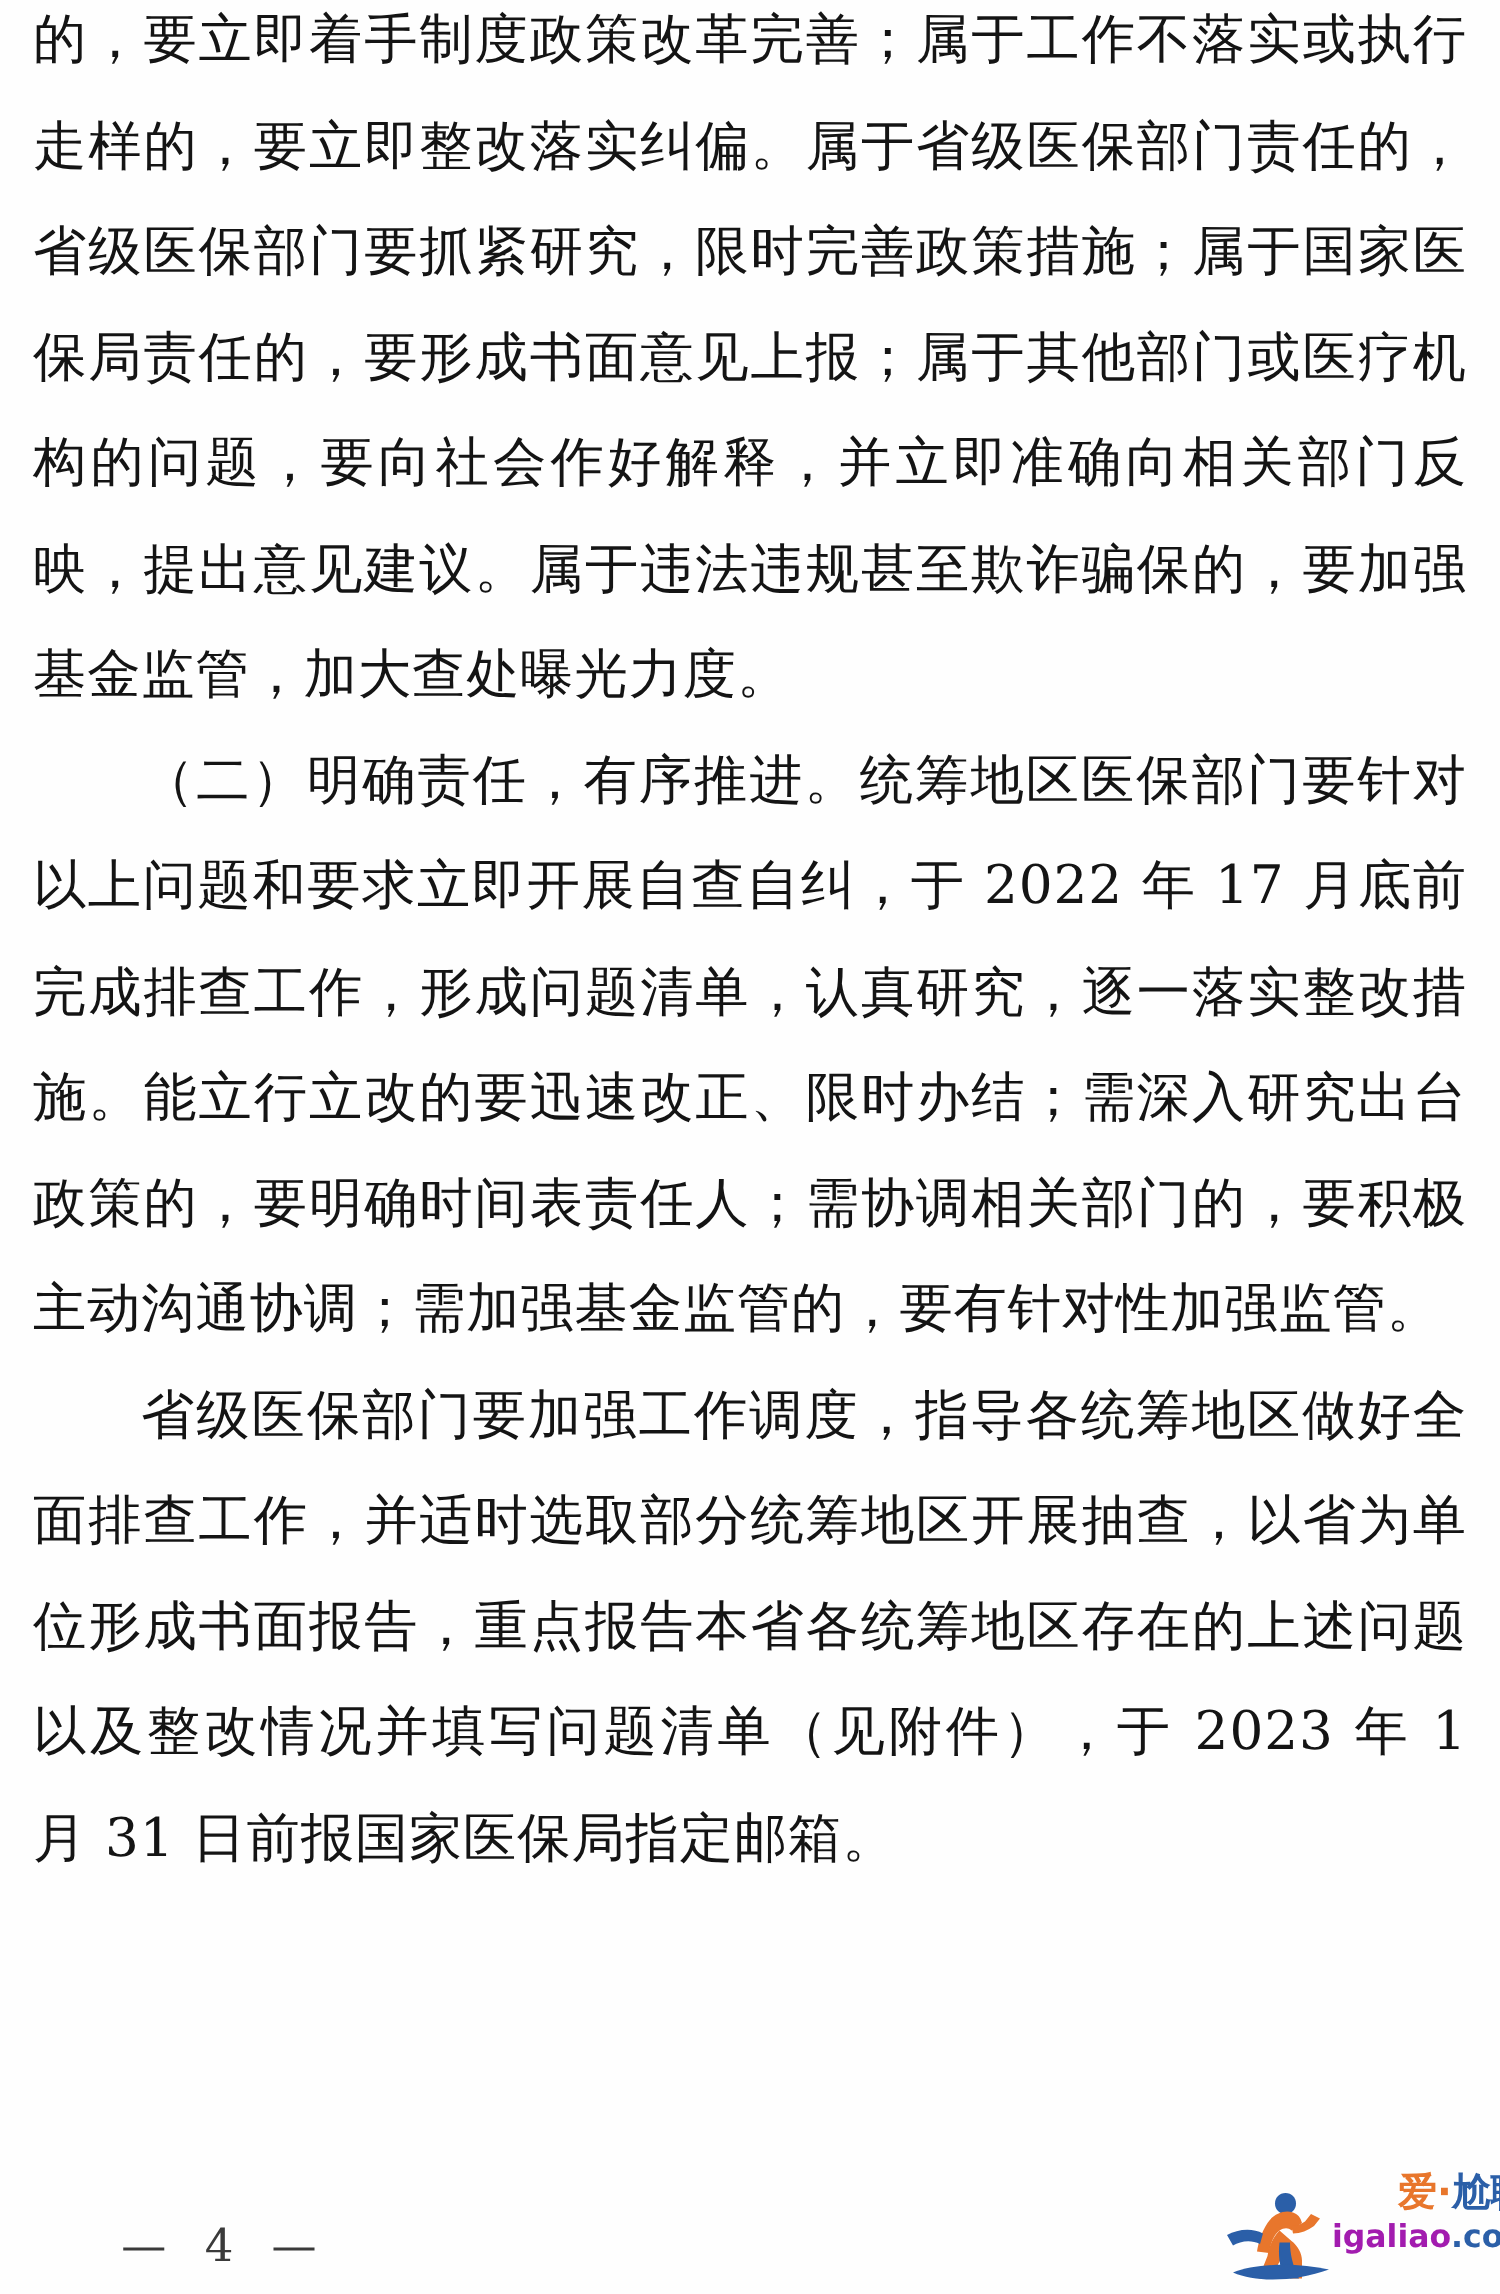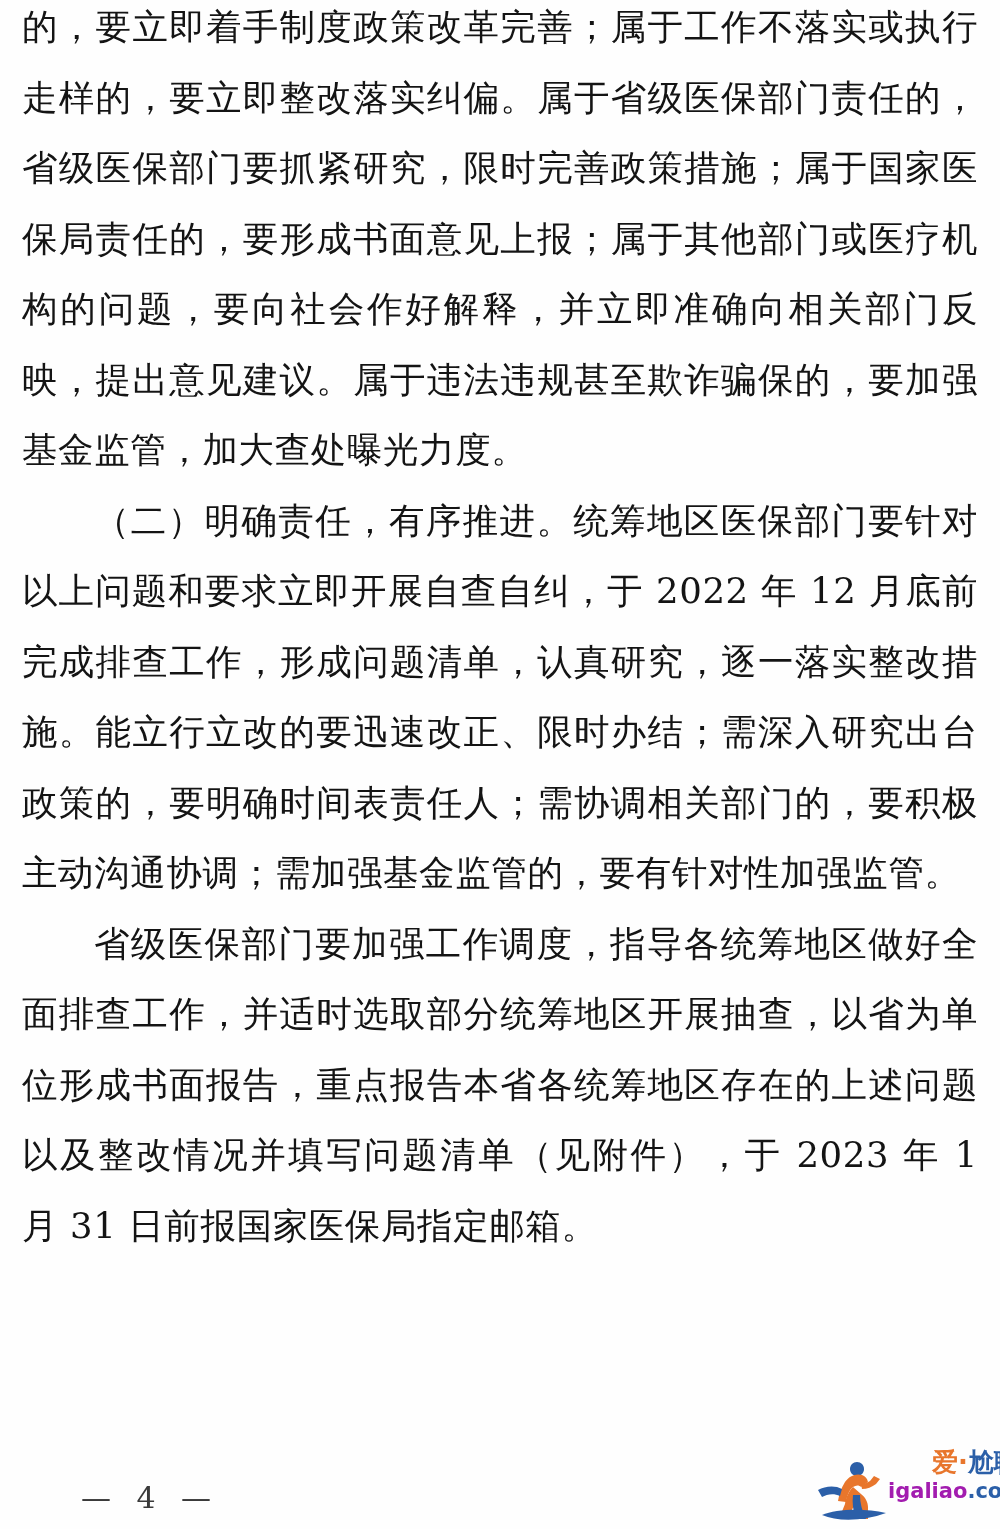--- a/index.html
+++ b/index.html
@@ -125,21 +125,21 @@
 <body>
 
 <div id="page">
 
   <div id="body-text">
 
     <p class="para cont">的，要立即着手制度政策改革完善；属于工作不落实或执行走样的，要立即整改落实纠偏。属于省级医保部门责任的，省级医保部门要抓紧研究，限时完善政策措施；属于国家医保局责任的，要形成书面意见上报；属于其他部门或医疗机构的问题，要向社会作好解释，并立即准确向相关部门反映，提出意见建议。属于违法违规甚至欺诈骗保的，要加强基金监管，加大查处曝光力度。</p>
 
 
 
-    <p class="para indent">（二）明确责任，有序推进。统筹地区医保部门要针对以上问题和要求立即开展自查自纠，于 2022 年 12 月底前完成排查工作，形成问题清单，认真研究，逐一落实整改措施。能立行立改的要迅速改正、限时办结；需深入研究出台政策的，要明确时间表责任人；需协调相关部门的，要积极主动沟通协调；需加强基金监管的，要有针对性加强监管。</p>
+    <p class="para indent">（二）明确责任，有序推进。统筹地区医保部门要针对以上问题和要求立即开展自查自纠，于 2022 年 17 月底前完成排查工作，形成问题清单，认真研究，逐一落实整改措施。能立行立改的要迅速改正、限时办结；需深入研究出台政策的，要明确时间表责任人；需协调相关部门的，要积极主动沟通协调；需加强基金监管的，要有针对性加强监管。</p>
 
     <p class="para indent">省级医保部门要加强工作调度，指导各统筹地区做好全面排查工作，并适时选取部分统筹地区开展抽查，以省为单位形成书面报告，重点报告本省各统筹地区存在的上述问题以及整改情况并填写问题清单（见附件），于 2023 年 1 月 31 日前报国家医保局指定邮箱。</p>
 
   </div>
 
   <div id="page-number">— 4 —</div>
 
   <div id="watermark">
     <svg class="mark-figure" viewBox="0 0 76 74">
 

